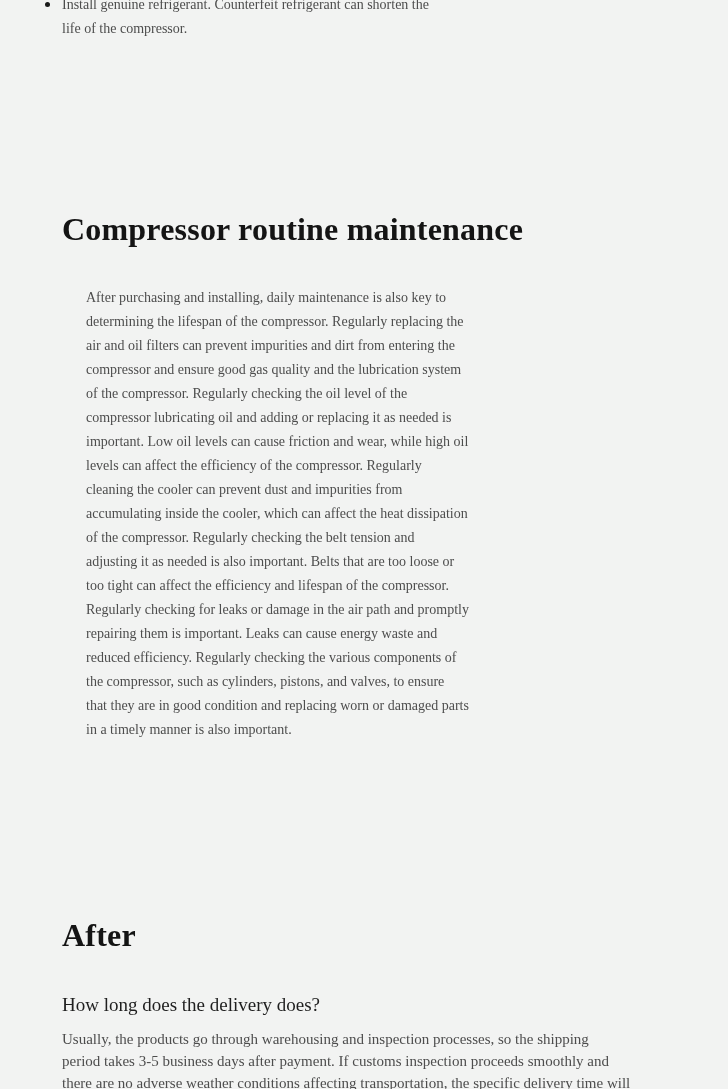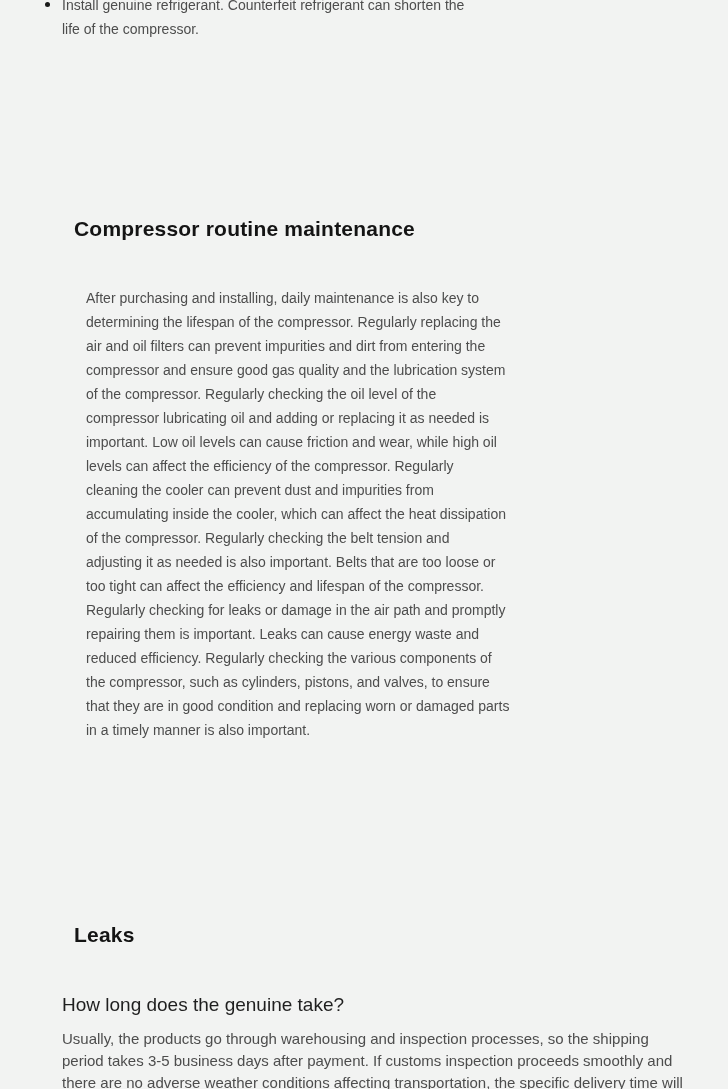--- a/index.html
+++ b/index.html
@@ -11,20 +11,21 @@
     font-family: "Liberation Sans", sans-serif;
   }
   .page {
     position: relative;
     width: 728px;
     height: 1089px;
     overflow: hidden;
     box-sizing: border-box;
     padding: 0 40px 0 62px;
     background: #f2f3f2;
+    font-family: Liberation Serif, serif;
   }
   .bullet-item {
     display: flex;
     align-items: flex-start;
     margin-top: -7px;
   }
   .bullet-dot {
     flex: none;
     width: 5px;
     height: 5px;
@@ -35,22 +36,22 @@
     margin-top: 9px;
   }
   .body-text {
     margin: 0;
     font-size: 14px;
     line-height: 24px;
     color: #4d4d4d;
     white-space: pre-line;
   }
   h2.section-heading {
-    margin: 12px;
-    font-size: 21px;
+    margin: 0;
+    font-size: 32px;
     line-height: 40px;
     font-weight: 700;
     color: #141414;
     letter-spacing: 0.2px;
   }
   h2.maintenance-heading { margin-top: 168px; }
   p.maintenance-paragraph { margin-top: 37px; margin-left: 24px; }
   h2.faqs-heading { margin-top: 173px; }
   h3.faq-question {
     margin: 37px 0 0 0;
@@ -91,21 +92,21 @@
 of the compressor. Regularly checking the belt tension and
 adjusting it as needed is also important. Belts that are too loose or
 too tight can affect the efficiency and lifespan of the compressor.
 Regularly checking for leaks or damage in the air path and promptly
 repairing them is important. Leaks can cause energy waste and
 reduced efficiency. Regularly checking the various components of
 the compressor, such as cylinders, pistons, and valves, to ensure
 that they are in good condition and replacing worn or damaged parts
 in a timely manner is also important.</p>
 
-  <h2 class="section-heading faqs-heading">Leaks</h2>
+  <h2 class="section-heading faqs-heading">After</h2>
 
-  <h3 class="faq-question">How long does the genuine take?</h3>
+  <h3 class="faq-question">How long does the delivery does?</h3>
 
   <p class="body-text faq-answer">Usually, the products go through warehousing and inspection processes, so the shipping
 period takes 3-5 business days after payment. If customs inspection proceeds smoothly and
 there are no adverse weather conditions affecting transportation, the specific delivery time will</p>
 
 </div>
 
 </body></html>

